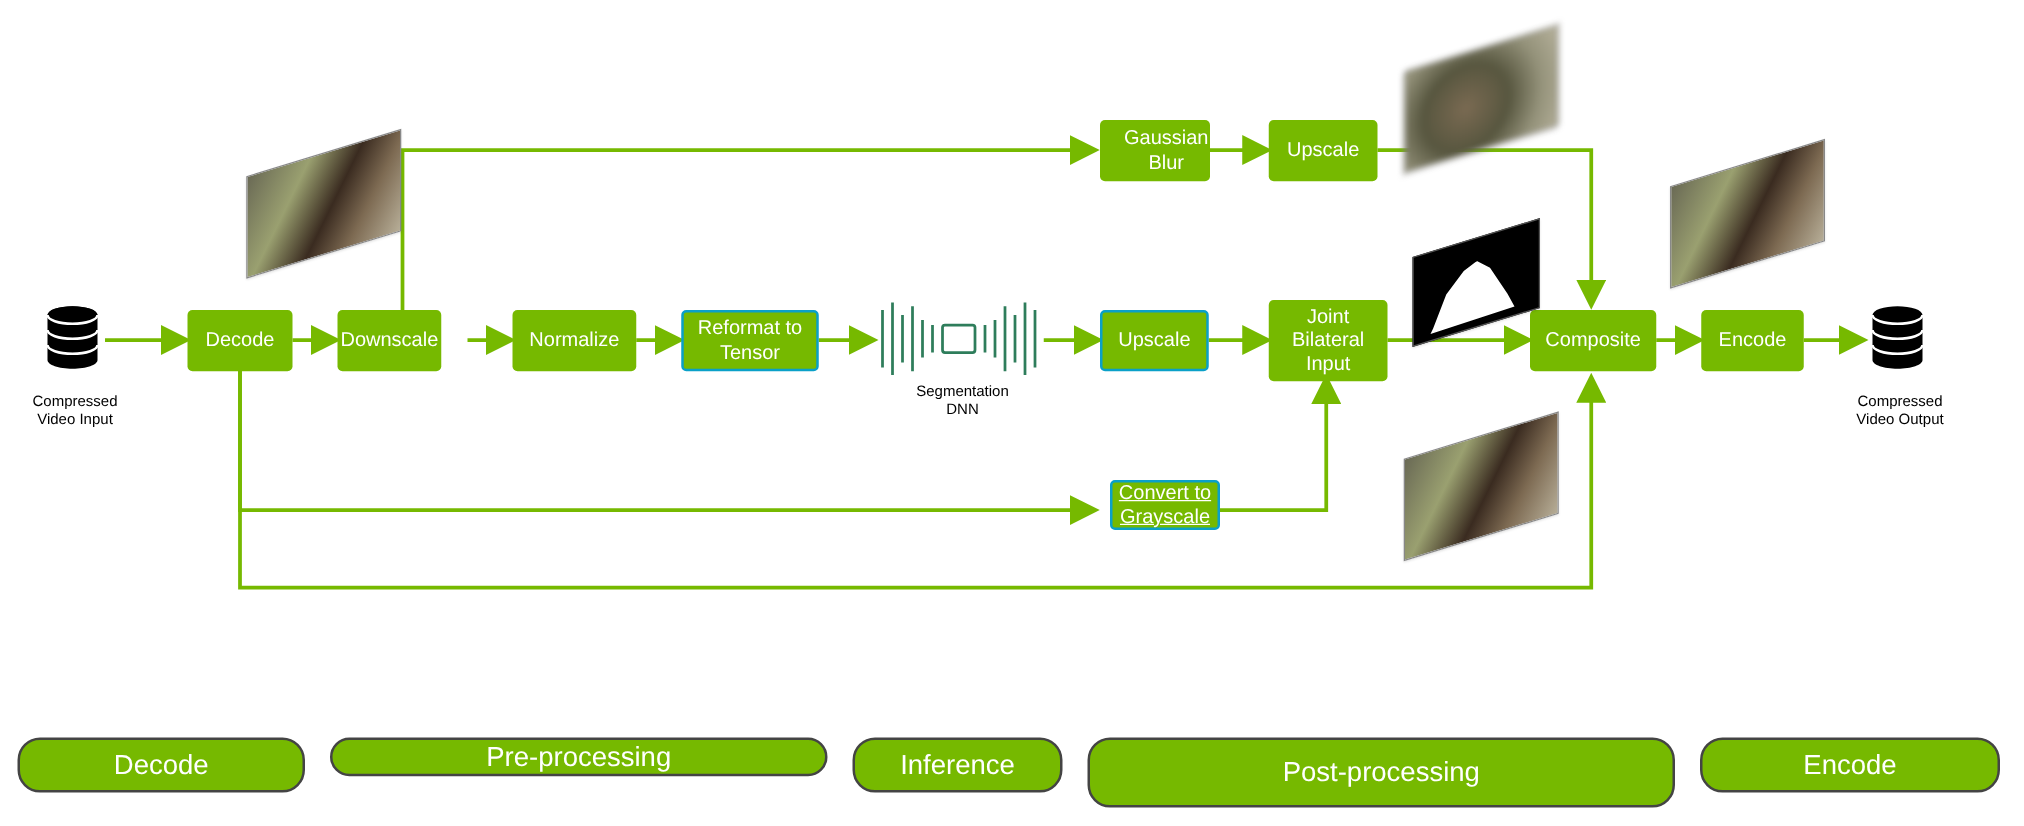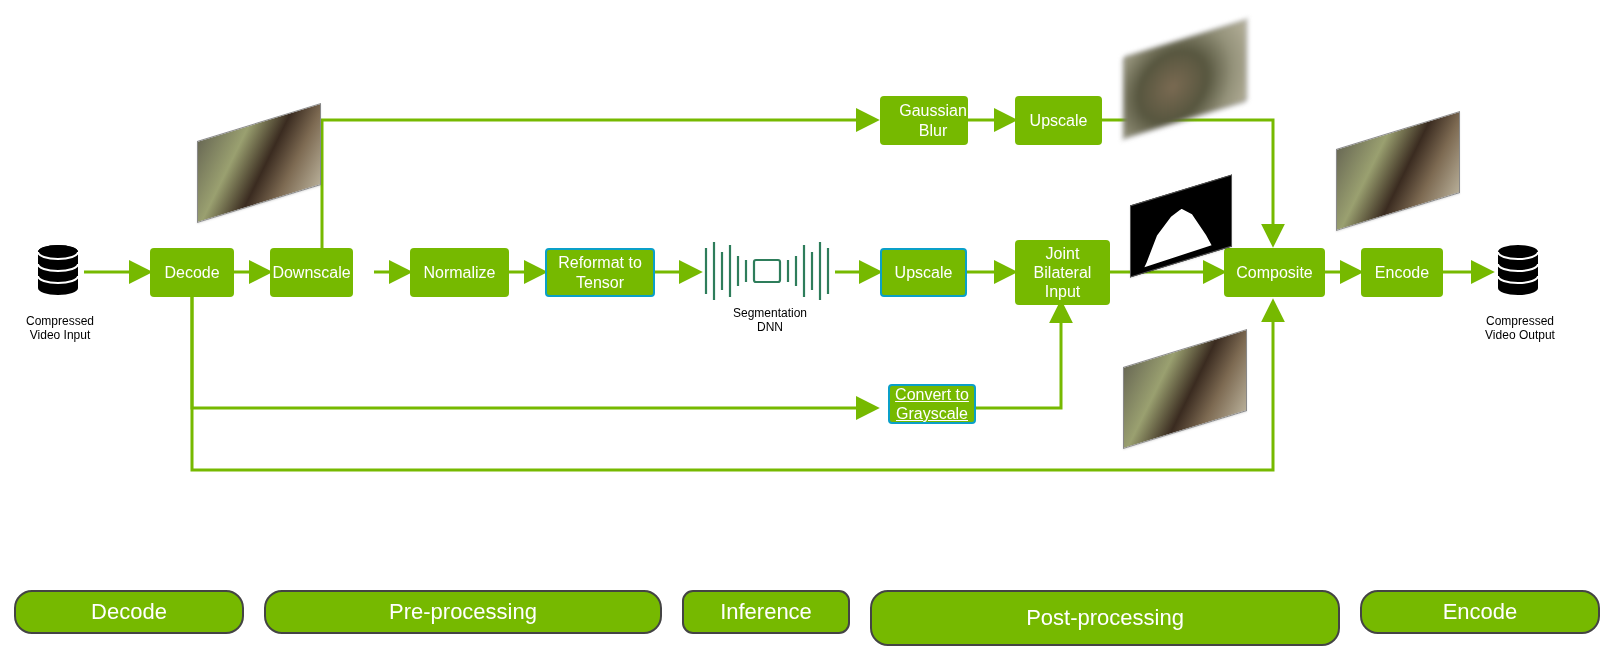--- a/index.html
+++ b/index.html
@@ -172,16 +172,16 @@
             background:radial-gradient(circle at 40% 55%,#7a6a52 0%,#57563f 40%,#94927a 70%,#b7b29c 100%); filter:blur(2.5px);"></div>
 <div class="skew-img" style="left:1130px; top:190px; width:100px; height:70px; background:#000; border-color:#555;">
   <div style="position:absolute; left:12px; top:18px; width:70px; height:48px; background:#fff; clip-path:polygon(5% 90%, 20% 40%, 40% 10%, 55% 0%, 70% 18%, 90% 70%, 98% 95%, 2% 98%);"></div>
 </div>
 <div class="skew-img" style="left:1123px; top:348px; width:122px; height:80px;
             background:linear-gradient(120deg,#6a6a55 0%,#9aa070 30%,#3a2b20 55%,#7d6a52 75%,#b6ad97 100%);"></div>
 <div class="skew-img" style="left:1336px; top:130px; width:122px; height:80px;
             background:linear-gradient(120deg,#6a6a55 0%,#9aa070 30%,#3a2b20 55%,#7d6a52 75%,#b6ad97 100%);"></div>
 
 <div class="stage" style="left:14px;  top:590px; width:230px; height:44px;">Decode</div>
-<div class="stage" style="left:264px; top:590px; width:398px; height:44px;">Pre-processing</div>
-<div class="stage" style="left:682px; top:590px; width:168px; height:44px;border-radius:11px;">Inference</div>
+<div class="stage" style="left:264px; top:590px; width:398px; height:31px;">Pre-processing</div>
+<div class="stage" style="left:682px; top:590px; width:168px; height:44px;">Inference</div>
 <div class="stage" style="left:870px; top:590px; width:470px; height:56px;">Post-processing</div>
 <div class="stage" style="left:1360px;top:590px; width:240px; height:44px;">Encode</div>
 
 </body></html>

